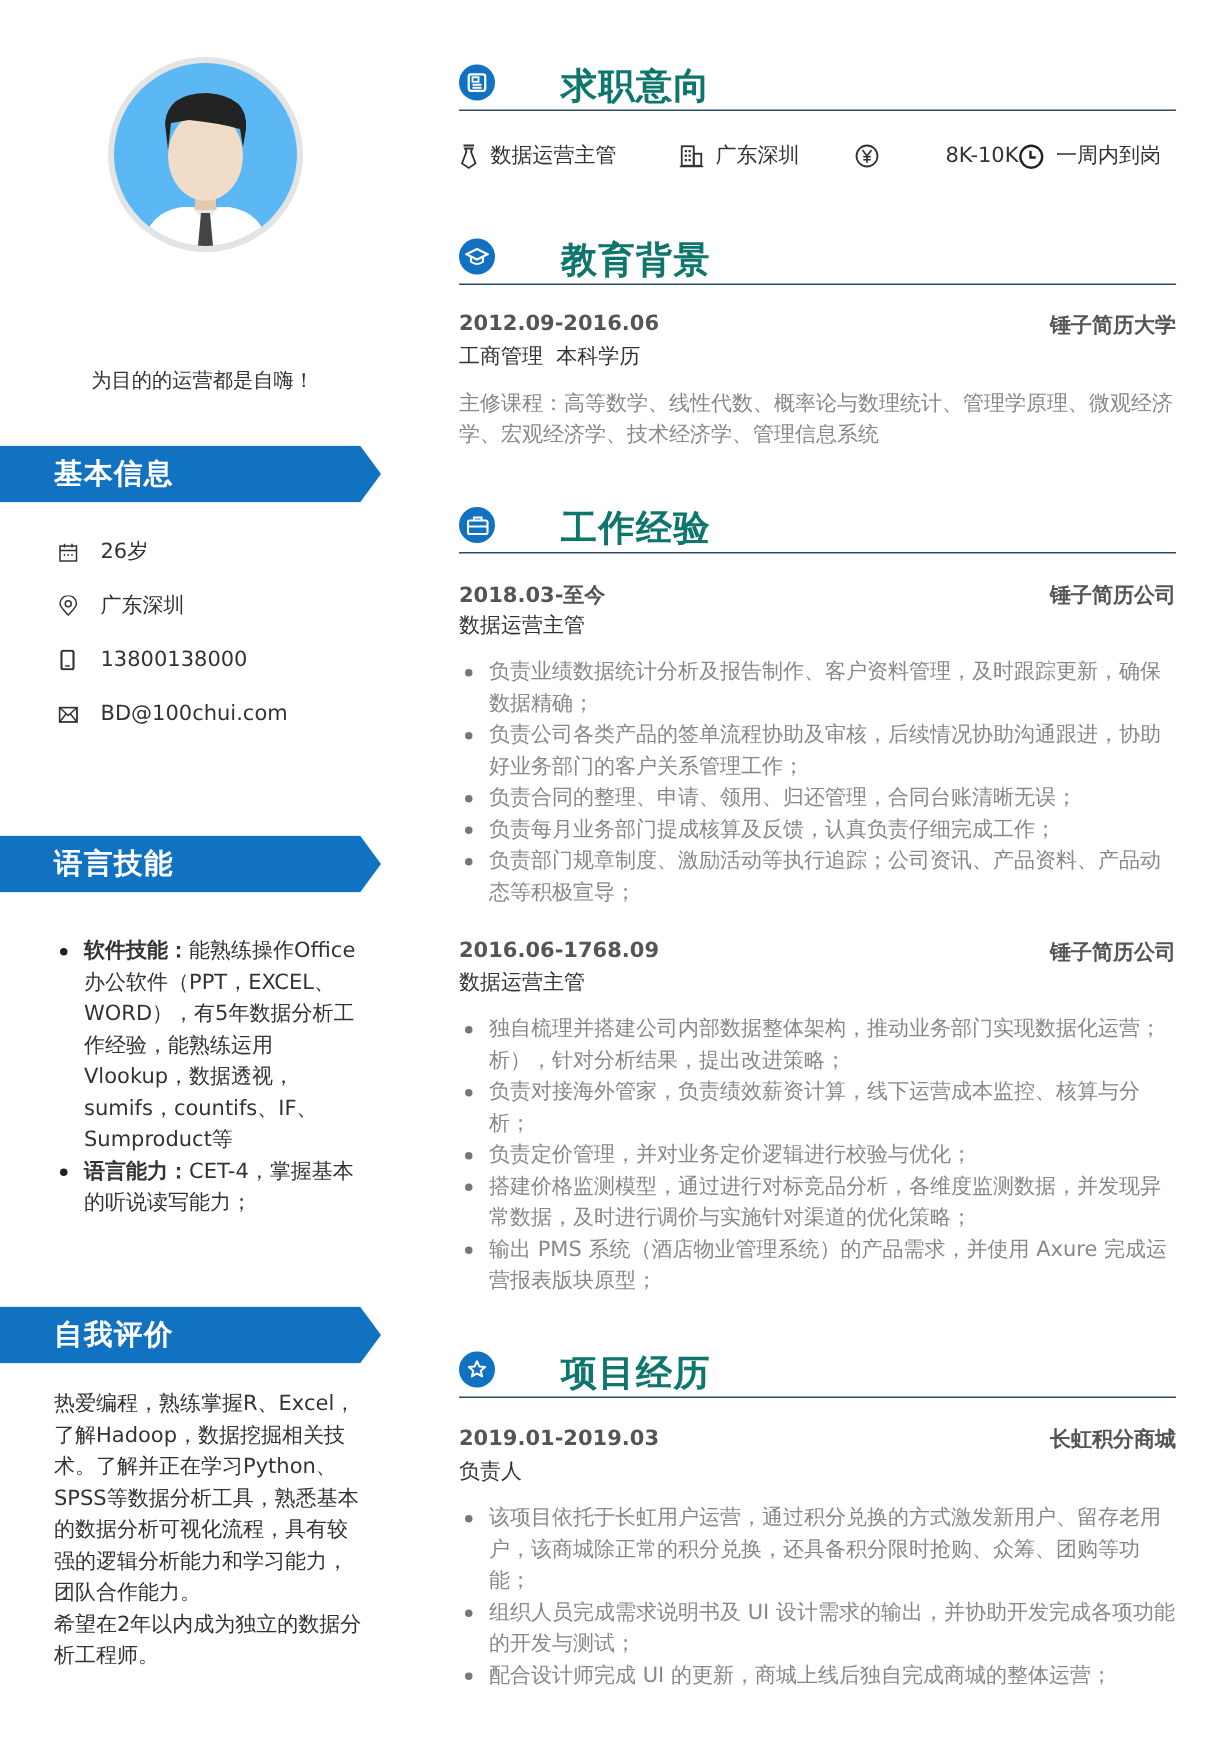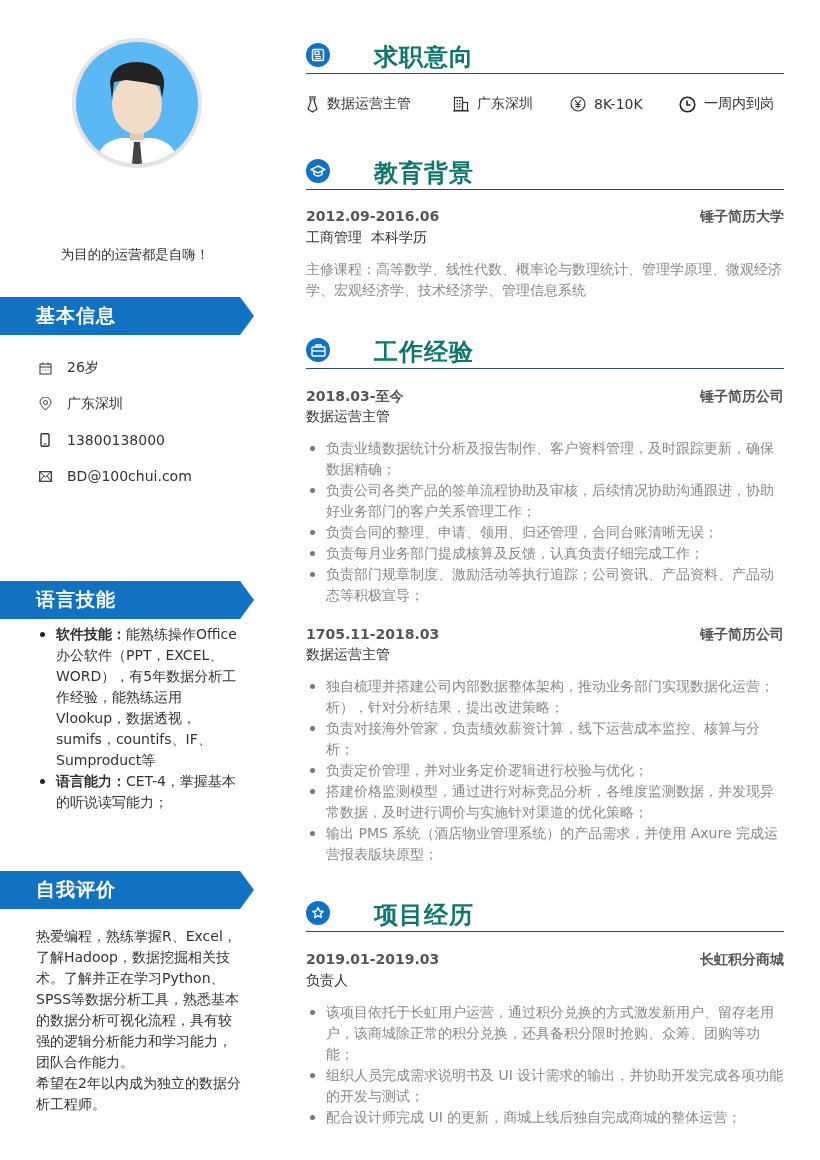--- a/index.html
+++ b/index.html
@@ -106,21 +106,21 @@
       <span class="ic">
         <svg width="13" height="11" viewBox="0 0 13 11">
             <rect x="0.7" y="0.7" width="11.6" height="9.6" fill="none" stroke="#333" stroke-width="1.2"></rect>
             <path d="M0.7 0.7 L6.5 6 L12.3 0.7 M0.7 10.3 L5 5 M12.3 10.3 L8 5" fill="none" stroke="#333"></path>
           </svg>
       </span>
       <span>BD@100chui.com</span>
     </div>
   </div>
 
-  <div class="banner" style="top:581px;text-decoration:underline;">
+  <div class="banner" style="top:557px;text-decoration:underline;">
     <span>语言技能</span>
   </div>
   <ul class="skills">
     <li><b>软件技能：</b><span>能熟练操作Office办公软件（PPT，EXCEL、WORD），有5年数据分析工作经验，能熟练运用Vlookup，数据透视，sumifs，countifs、IF、Sumproduct等</span></li>
     <li><b>语言能力：</b><span>CET-4，掌握基本的听说读写能力；</span></li>
   </ul>
 
   <div class="banner" style="top:871px;">
     <span>自我评价</span>
   </div>
@@ -158,21 +158,21 @@
           <rect x="3.5" y="4" width="1.5" height="1.5" fill="#333"></rect>
           <rect x="6" y="4" width="1.5" height="1.5" fill="#333"></rect>
           <rect x="3.5" y="7" width="1.5" height="1.5" fill="#333"></rect>
           <rect x="6" y="7" width="1.5" height="1.5" fill="#333"></rect>
           <rect x="3.5" y="10" width="1.5" height="1.5" fill="#333"></rect>
           <rect x="6" y="10" width="1.5" height="1.5" fill="#333"></rect>
           <line x1="0" y1="15" x2="16" y2="15" stroke="#333"></line>
         </svg>
       <span>广东深圳</span>
     </div>
-    <div class="it" style="width:109px;">
+    <div class="it" style="width:109px;justify-content:space-between;">
       <svg width="16" height="16" viewBox="0 0 16 16">
           <circle cx="8" cy="8" r="7" fill="none" stroke="#333" stroke-width="1.2"></circle>
           <path d="M5 4 L8 8 L11 4 M8 8 L8 12.5 M5.5 8.5 L10.5 8.5 M5.5 10.5 L10.5 10.5" fill="none" stroke="#333" stroke-width="1.1"></path>
         </svg>
       <span>8K-10K</span>
     </div>
     <div class="it">
       <svg width="17" height="17" viewBox="0 0 17 17">
           <circle cx="8.5" cy="8.5" r="7.3" fill="none" stroke="#222" stroke-width="1.6"></circle>
           <path d="M8 4.5 L8 9 L11.5 9" fill="none" stroke="#222" stroke-width="1.6"></path>
@@ -215,21 +215,21 @@
   <div class="sub" style="top:408px;">数据运营主管</div>
   <ul class="bullets" style="top:438px;">
     <li>负责业绩数据统计分析及报告制作、客户资料管理，及时跟踪更新，确保数据精确；</li>
     <li>负责公司各类产品的签单流程协助及审核，后续情况协助沟通跟进，协助好业务部门的客户关系管理工作；</li>
     <li>负责合同的整理、申请、领用、归还管理，合同台账清晰无误；</li>
     <li>负责每月业务部门提成核算及反馈，认真负责仔细完成工作；</li>
     <li>负责部门规章制度、激励活动等执行追踪；公司资讯、产品资料、产品动态等积极宣导；</li>
   </ul>
 
   <div class="row-head" style="top:626px;">
-    <span class="date">1705.11-2018.03</span>
+    <span class="date">2016.06-1768.09</span>
     <span class="org">锤子简历公司</span>
   </div>
   <div class="sub" style="top:646px;">数据运营主管</div>
   <ul class="bullets" style="top:676px;">
     <li>独自梳理并搭建公司内部数据整体架构，推动业务部门实现数据化运营；析），针对分析结果，提出改进策略；</li>
     <li>负责对接海外管家，负责绩效薪资计算，线下运营成本监控、核算与分析；</li>
     <li>负责定价管理，并对业务定价逻辑进行校验与优化；</li>
     <li>搭建价格监测模型，通过进行对标竞品分析，各维度监测数据，并发现异常数据，及时进行调价与实施针对渠道的优化策略；</li>
     <li>输出 PMS 系统（酒店物业管理系统）的产品需求，并使用 Axure 完成运营报表版块原型；</li>
   </ul>

